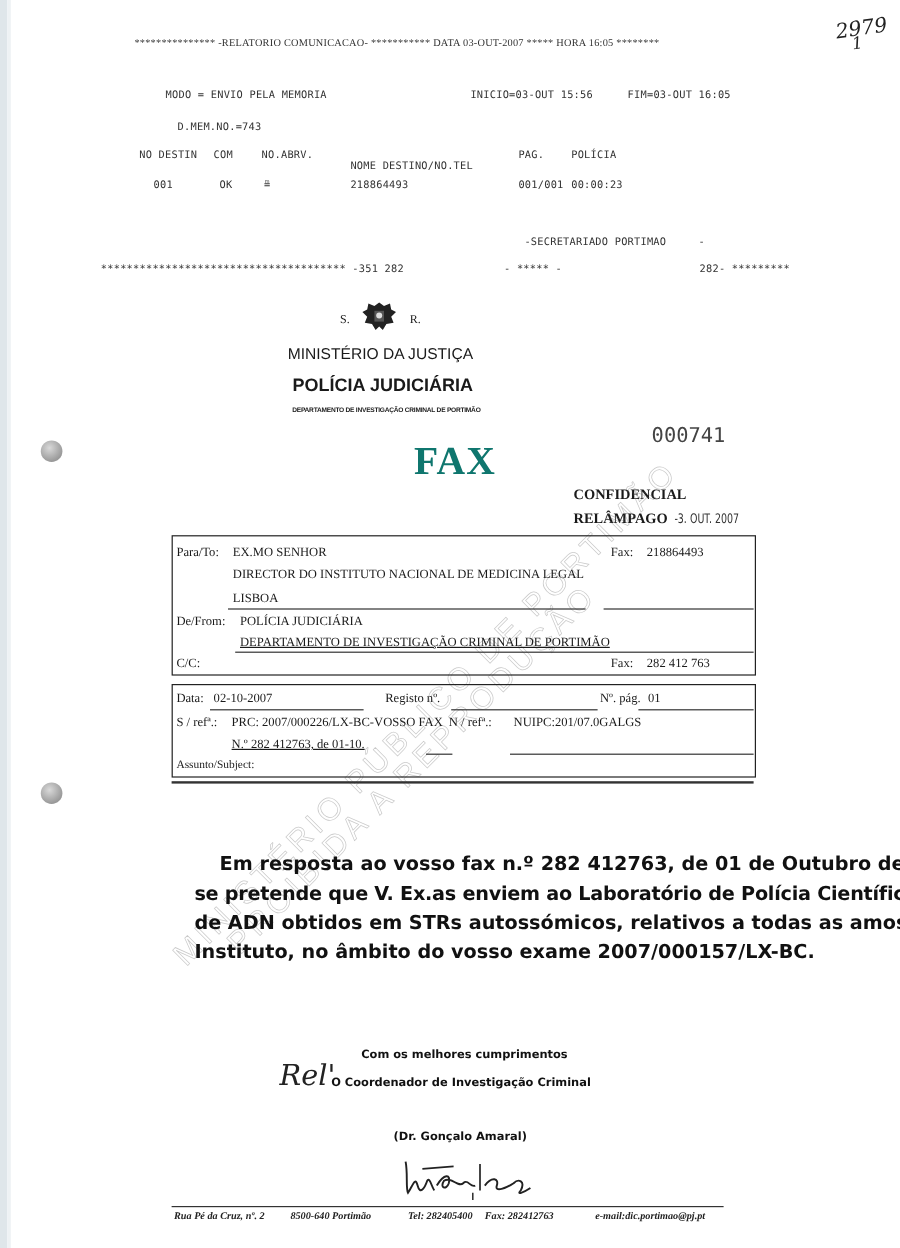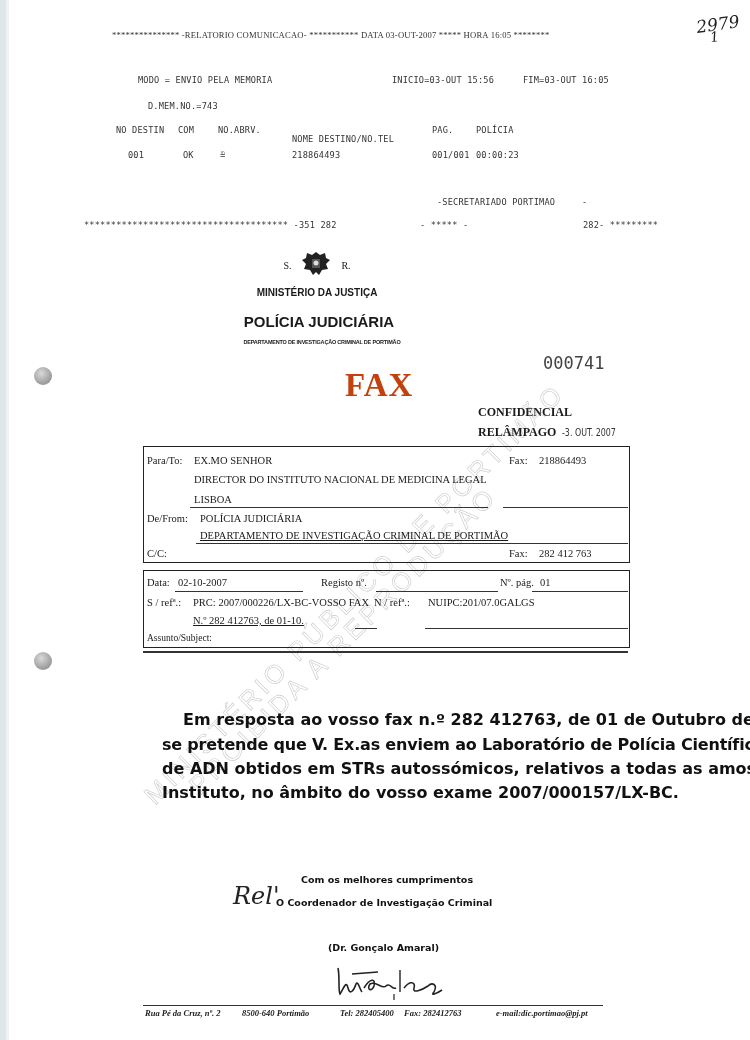--- a/index.html
+++ b/index.html
@@ -68,26 +68,26 @@
   <span style="font-size:10px;">S.</span>
   <span style="display:inline-block; vertical-align:middle; margin:0 6px;">
     <svg width="30" height="26" viewBox="0 0 30 26">
       <path d="M15 2 L19 5 L24 3 L25 8 L29 10 L25 14 L27 19 L21 20 L18 25 L15 22 L12 25 L9 20 L3 19 L5 14 L1 10 L5 8 L6 3 L11 5 Z" fill="#222"></path>
       <rect x="11" y="9" width="8" height="9" fill="#555"></rect>
       <circle cx="15" cy="13" r="2.5" fill="#ddd"></circle>
     </svg>
   </span>
   <span style="font-size:10px;">R.</span>
 </div>
-<div class="center sans" style="top:287px; font-size:10px; font-weight:bold;">MINISTÉRIO DA JUSTIÇA</div>
+<div class="center sans" style="top:287px; font-size:13px; font-weight:normal;">MINISTÉRIO DA JUSTIÇA</div>
 <div class="center sans" style="top:313px; font-size:15px; font-weight:bold; left:2px;">POLÍCIA JUDICIÁRIA</div>
 <div class="center sans" style="top:339px; font-size:5.5px; font-weight:bold; letter-spacing:-0.2px; left:5px;">DEPARTAMENTO DE INVESTIGAÇÃO CRIMINAL DE PORTIMÃO</div>
 
 <div style="position:absolute; left:543px; top:353px; font-family:'DejaVu Sans Mono', monospace; font-size:17px; color:#444;">000741</div>
-<div style="position:absolute; left:345px; top:367px; font-family:'Liberation Serif', serif; font-weight:bold; font-size:33px; color:#c2410c; letter-spacing:1px;">FAX</div>
+<div style="position:absolute; left:345px; top:367px; font-family:'Liberation Serif', serif; font-weight:bold; font-size:33px; color:#0f766e; letter-spacing:1px;">FAX</div>
 
 <div style="position:absolute; left:478px; top:405px; font-weight:bold; font-size:12px;">CONFIDENCIAL</div>
 <div style="position:absolute; left:478px; top:425px; font-weight:bold; font-size:12px;">RELÂMPAGO</div>
 <div style="position:absolute; left:562px; top:426px; font-family:'DejaVu Sans Condensed','DejaVu Sans', sans-serif; font-size:11px; color:#333; transform:scaleX(0.8); transform-origin:left;">-3. OUT. 2007</div>
 
 <div class="watermark" style="left:160px; top:780px;">MINISTÉRIO PÚBLICO DE PORTIMÃO</div>
 <div class="watermark" style="left:205px; top:770px;">PROIBIDA A REPRODUÇÃO</div>
 
 <div class="box" style="left:143px; top:446px; width:485px; height:115px;"></div>
 <div class="fld" style="left:147px; top:455px;">Para/To:</div>

